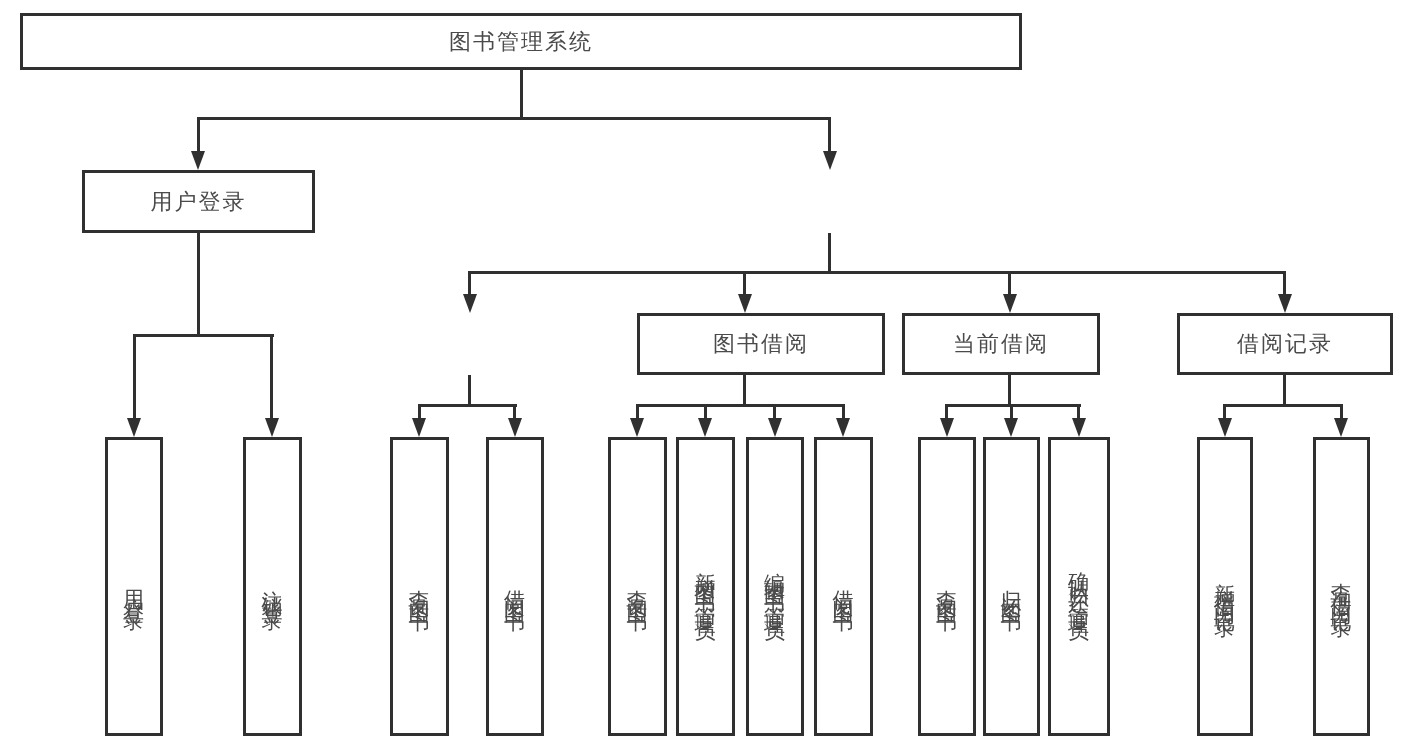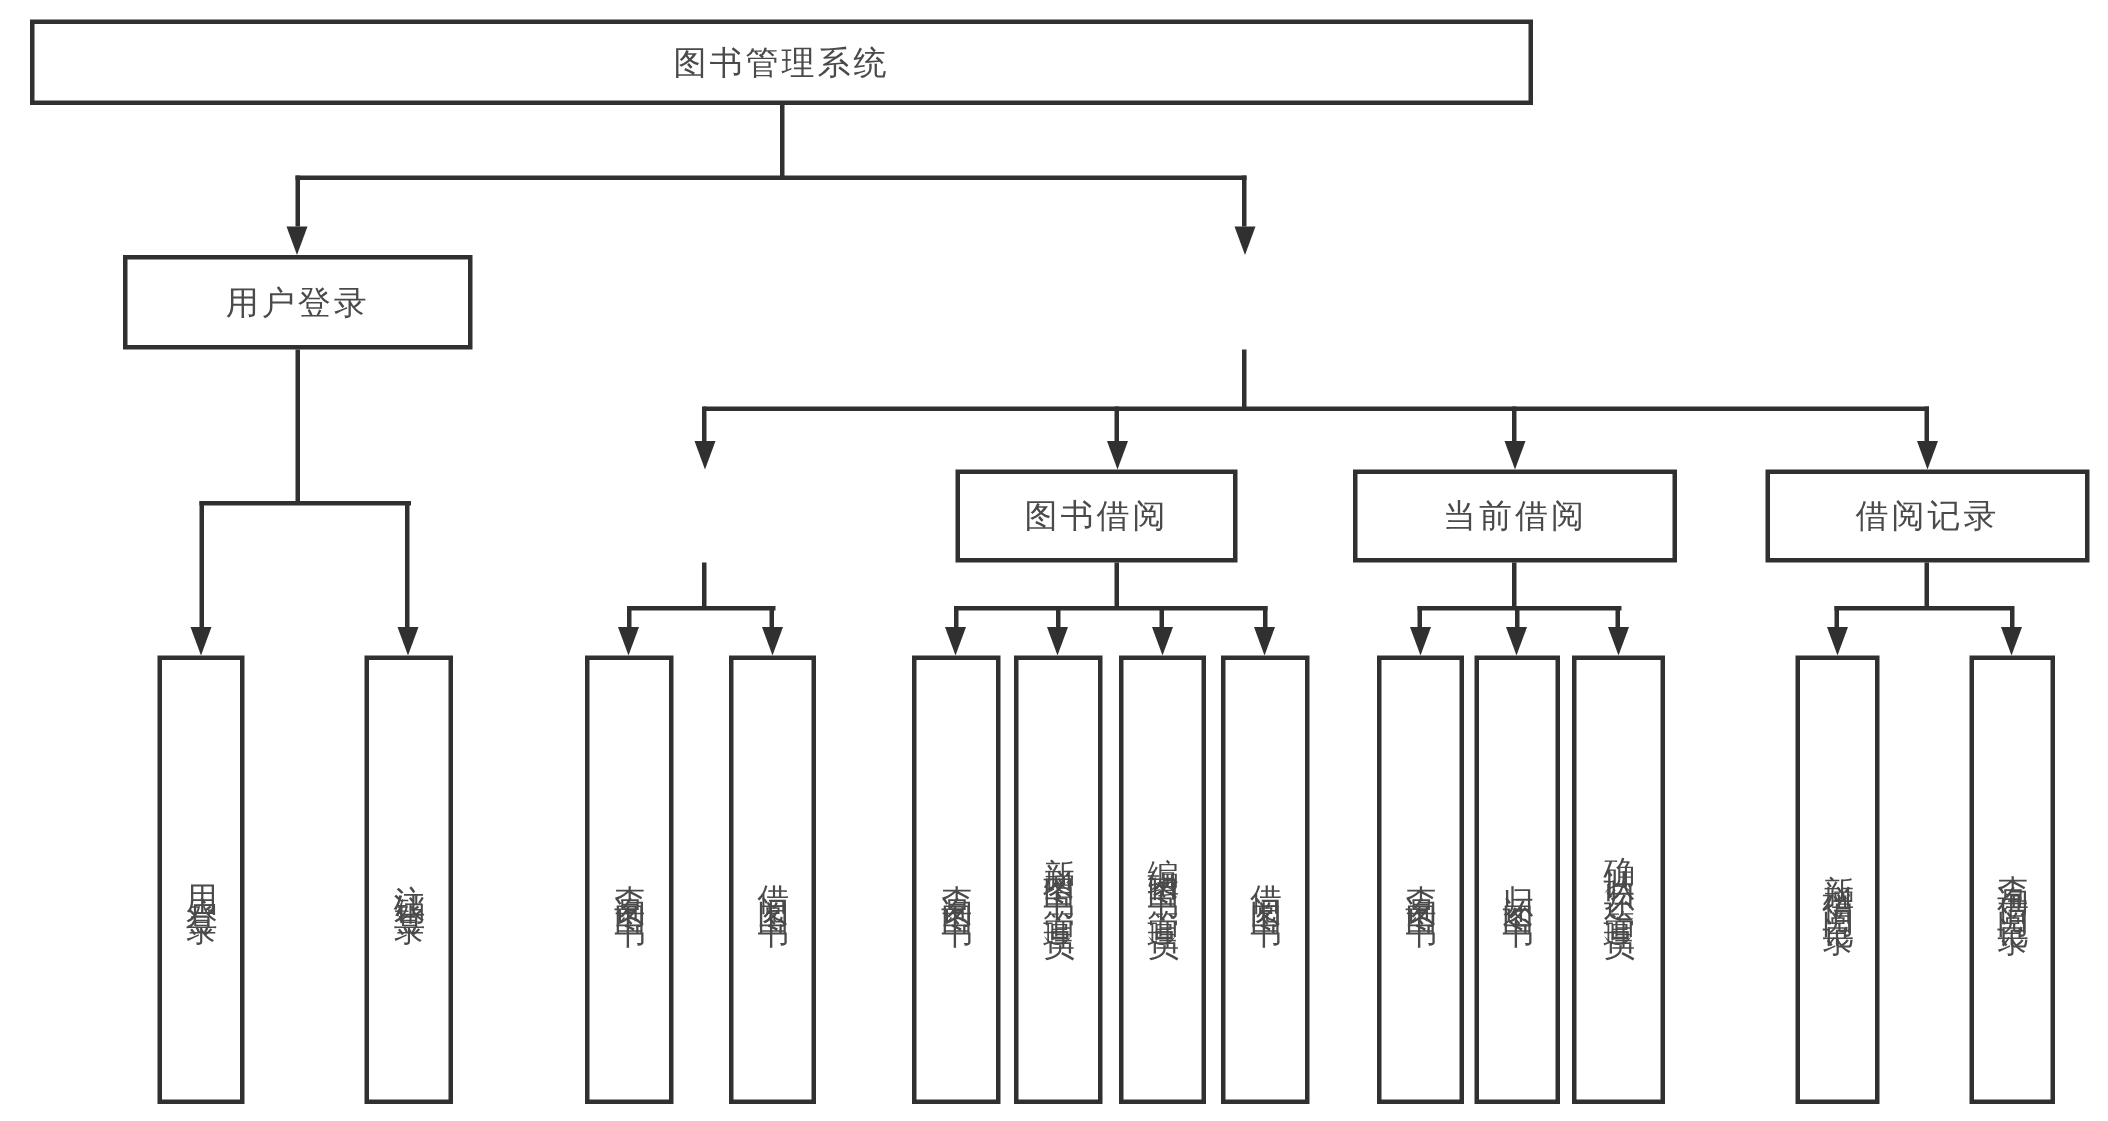--- a/index.html
+++ b/index.html
@@ -67,24 +67,24 @@
   <div class="line" style="left:469px;top:271px;width:817px;height:3px"></div>
   <div class="line" style="left:468px;top:271px;width:3px;height:24px"></div>
   <div class="line" style="left:743px;top:271px;width:3px;height:24px"></div>
   <div class="line" style="left:1008px;top:271px;width:3px;height:24px"></div>
   <div class="line" style="left:1283px;top:271px;width:3px;height:24px"></div>
   <div class="arrow" style="left:463px;top:294px"></div>
   <div class="arrow" style="left:738px;top:294px"></div>
   <div class="arrow" style="left:1003px;top:294px"></div>
   <div class="arrow" style="left:1278px;top:294px"></div>
 
-  <div class="box h" style="left:637px;top:313px;width:188px;height:62px">
+  <div class="box h" style="left:637px;top:313px;width:248px;height:62px">
     <span>图书借阅</span>
   </div>
-  <div class="box h" style="left:902px;top:313px;width:216px;height:62px">
+  <div class="box h" style="left:902px;top:313px;width:198px;height:62px">
     <span>当前借阅</span>
   </div>
   <div class="box h" style="left:1177px;top:313px;width:216px;height:62px">
     <span>借阅记录</span>
   </div>
 
   <div class="line" style="left:468px;top:375px;width:3px;height:30px"></div>
   <div class="line" style="left:418px;top:404px;width:99px;height:3px"></div>
   <div class="line" style="left:418px;top:404px;width:3px;height:14px"></div>
   <div class="line" style="left:513px;top:404px;width:3px;height:14px"></div>

